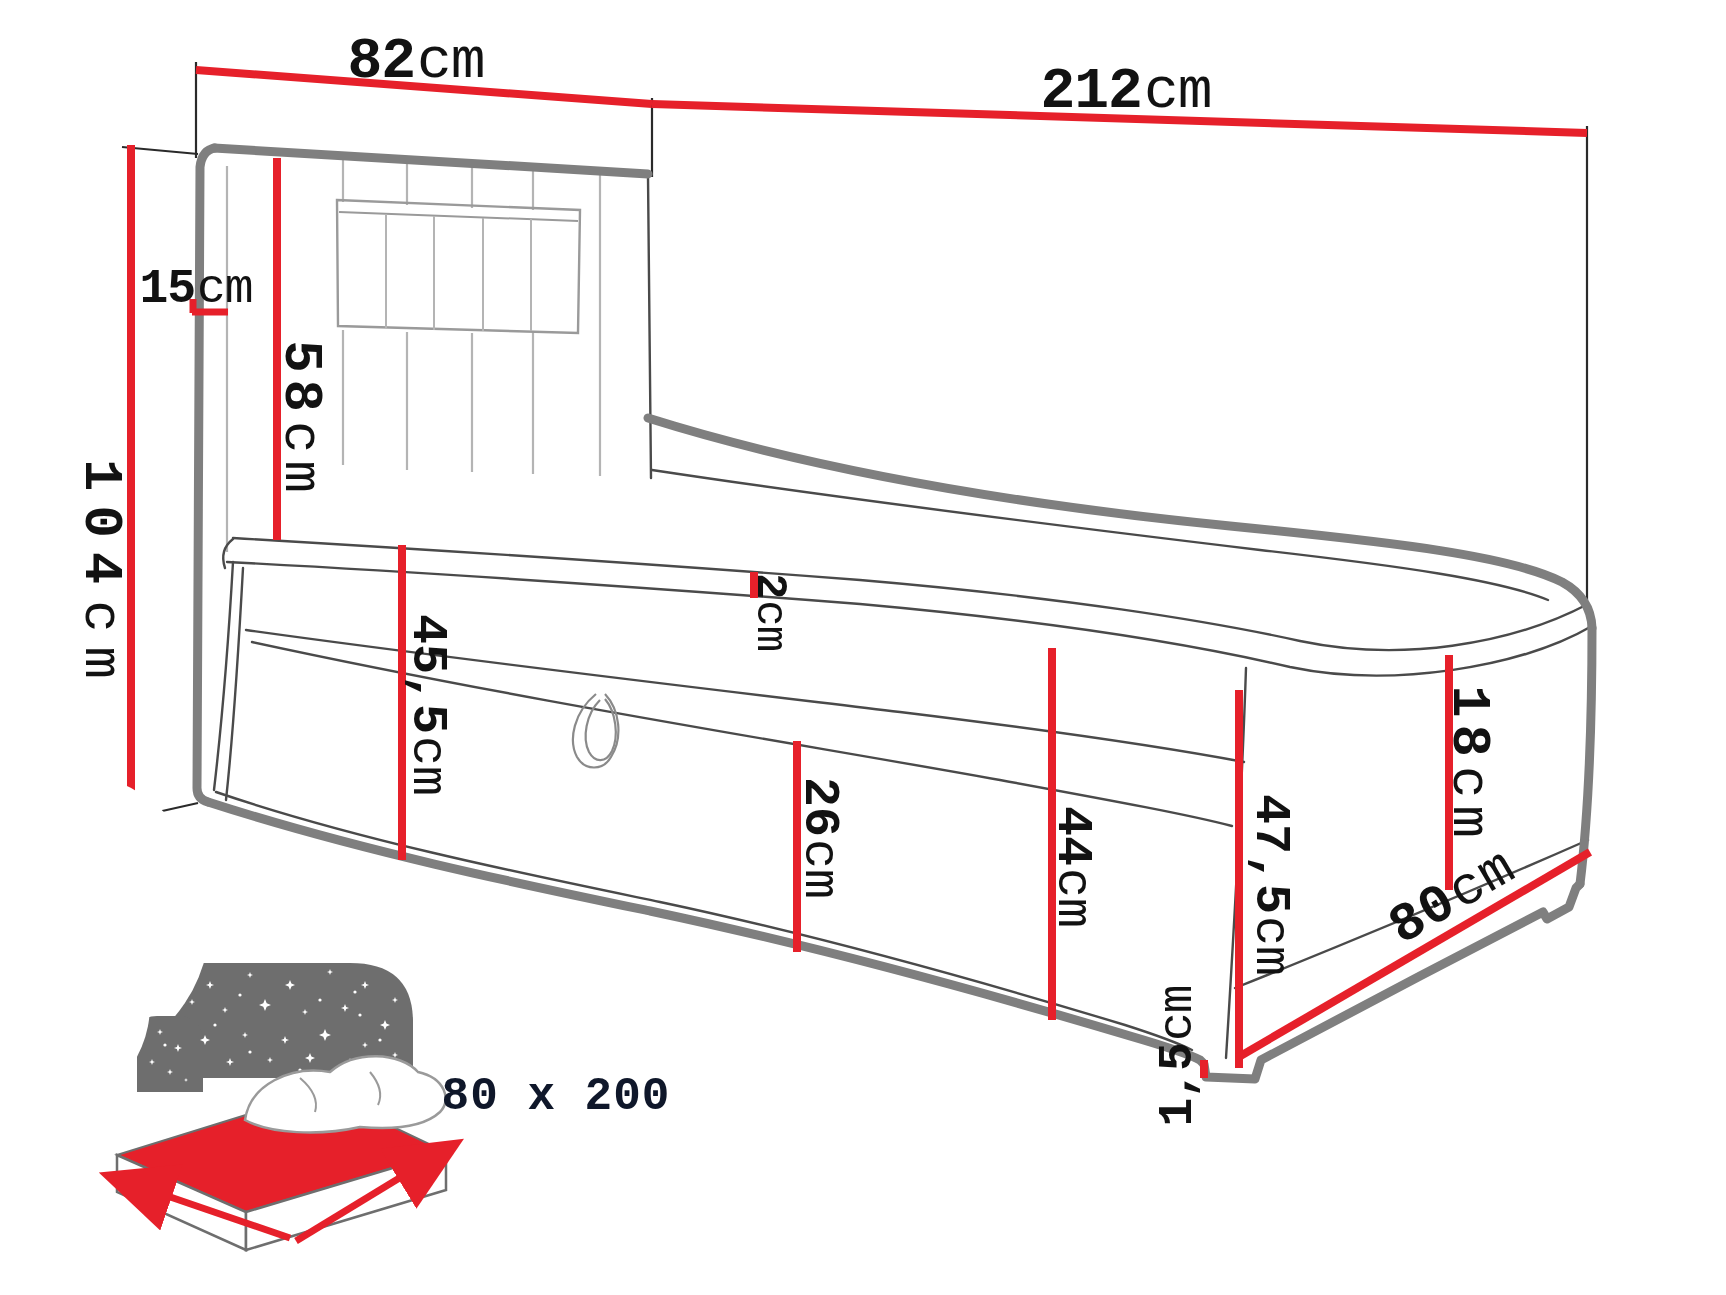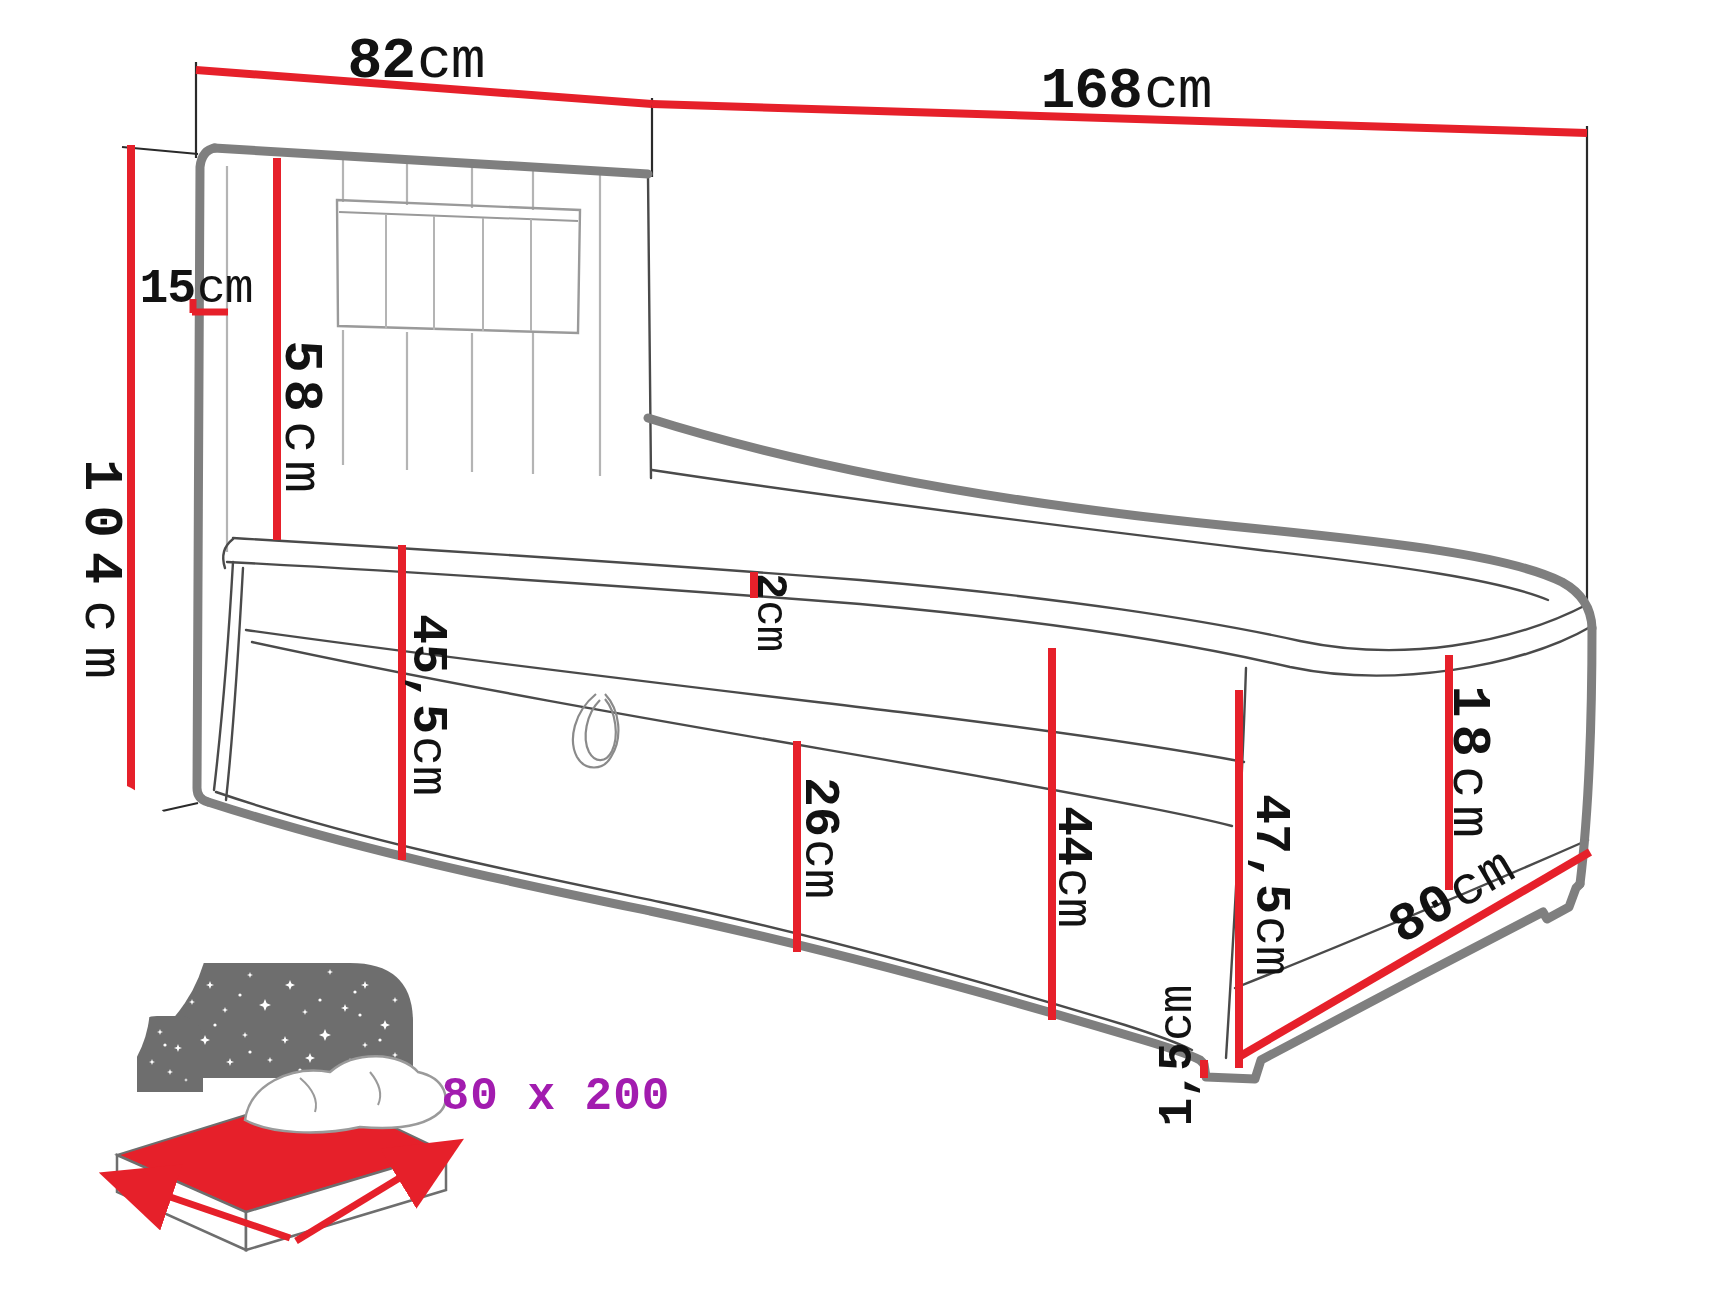--- a/index.html
+++ b/index.html
@@ -20,21 +20,21 @@
   .rot80{transform:translate(-50%,-50%) rotate(-30.5deg);}
   .f58{font-size:58px;letter-spacing:-1px;}
   .f54{font-size:54px;letter-spacing:1px;}
   .f50{font-size:50px;letter-spacing:0px;}
   .f48{font-size:48px;letter-spacing:-1px;}
   .f44{font-size:44px;letter-spacing:-1px;}
   .sp16{letter-spacing:14px;}
   .sp8{letter-spacing:7px;}
   .badge-label{
     position:absolute;transform:translate(-50%,-50%);
-    color:#a21caf;font-weight:700;font-size:46px;letter-spacing:1px;white-space:nowrap;
+    color:#0f172a;font-weight:700;font-size:46px;letter-spacing:1px;white-space:nowrap;
   }
 </style>
 </head>
 <body>
 
 <div class="stage">
 
   <svg width="1726" height="1295" viewBox="0 0 1726 1295">
     <defs>
       <marker id="ah" orient="auto" markerWidth="12" markerHeight="12" refX="9" refY="5">
@@ -166,21 +166,21 @@
       <path d="M296,1241 L452,1146" stroke="#e6202a" stroke-width="7" fill="none" marker-end="url(#ah)"></path>
     </g>
   </svg>
 
   <div class="dim-label f58" style="left:416px;top:62px;">
     <span class="num">82</span>
     <span class="unit">cm</span>
   </div>
 
   <div class="dim-label f58" style="left:1126px;top:92px;">
-    <span class="num">168</span>
+    <span class="num">212</span>
     <span class="unit">cm</span>
   </div>
 
   <div class="dim-label rot90 f54 sp16" style="left:100px;top:576px;">
     <span class="num">104</span>
     <span class="unit">cm</span>
   </div>
 
   <div class="dim-label f48" style="left:196px;top:289px;">
     <span class="num">15</span>

